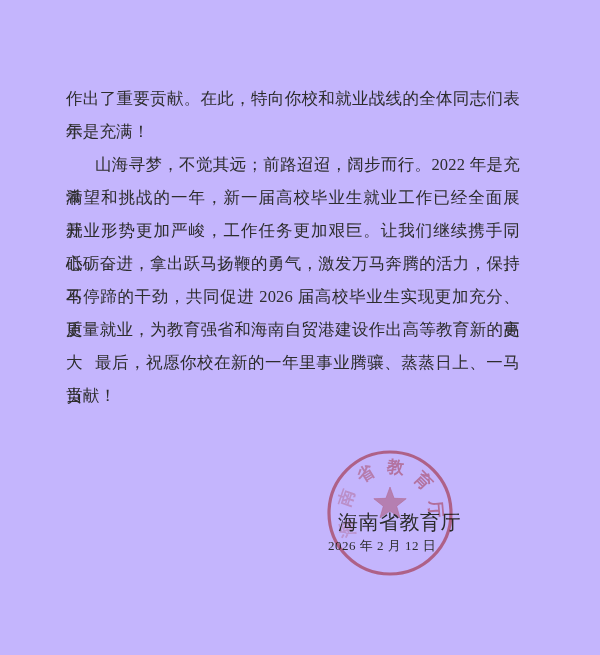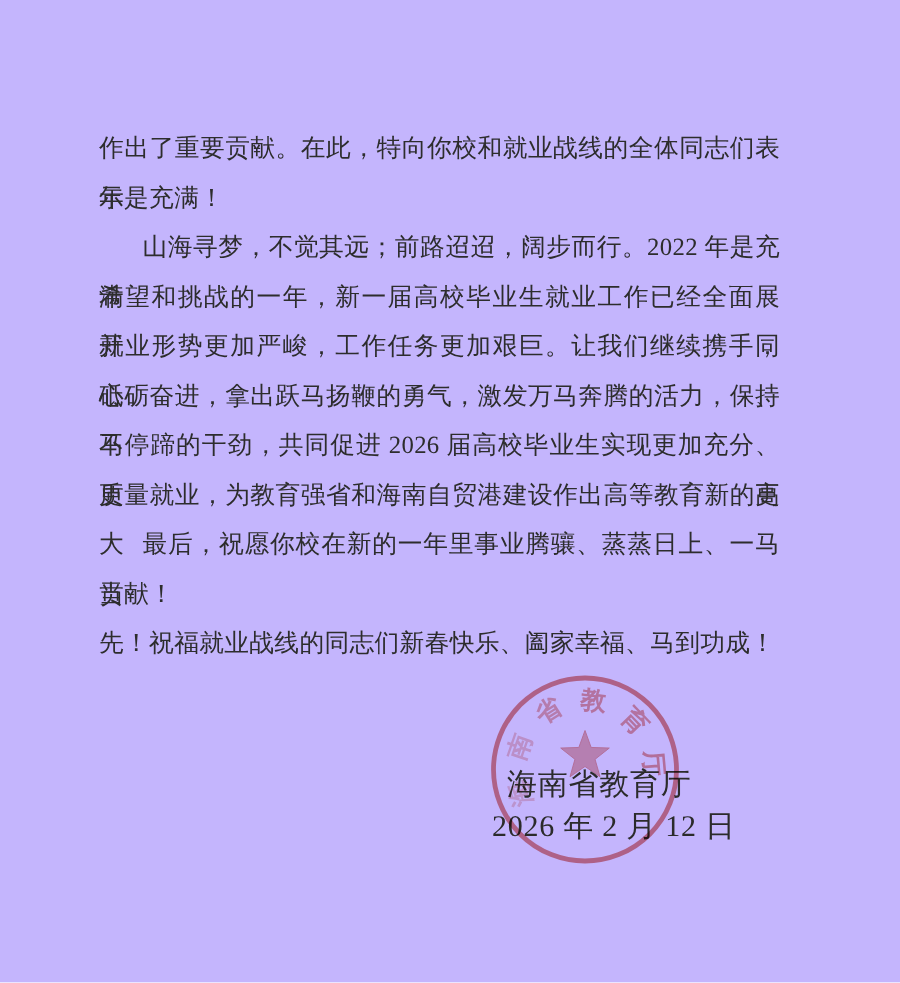--- a/index.html
+++ b/index.html
@@ -38,21 +38,21 @@
     top: 509px;
     font-size: 20px;
     letter-spacing: 0.5px;
     color: #2b2b2b;
     z-index: 2;
   }
   .dateline {
     position: absolute;
     left: 328px;
     top: 537px;
-    font-size: 20px;
+    font-size: 13px;
     letter-spacing: 0.5px;
     color: #2b2b2b;
     z-index: 2;
   }
   .seal {
     position: absolute;
     left: 310px;
     top: 433px;
     width: 160px;
     height: 160px;
@@ -75,21 +75,20 @@
       <div class="line just">作出了重要贡献。在此，特向你校和就业战线的全体同志们表示</div>
       <div class="line">年是充满！</div>
       <div class="line just indent">山海寻梦，不觉其远；前路迢迢，阔步而行。2022 年是充满</div>
       <div class="line just">希望和挑战的一年，新一届高校毕业生就业工作已经全面展开，</div>
       <div class="line just">就业形势更加严峻，工作任务更加艰巨。让我们继续携手同心、</div>
       <div class="line just">砥砺奋进，拿出跃马扬鞭的勇气，激发万马奔腾的活力，保持马</div>
       <div class="line just">不停蹄的干劲，共同促进 2026 届高校毕业生实现更加充分、更高</div>
       <div class="line just">质量就业，为教育强省和海南自贸港建设作出高等教育新的更大</div>
       <div class="line just indent">最后，祝愿你校在新的一年里事业腾骧、蒸蒸日上、一马当</div>
       <div class="line">贡献！</div>
-      <div class="line">先！祝福就业战线的同志们新春快乐、阖家幸福、马到功成！</div>
     </div>
 
   <div class="signature">海南省教育厅</div>
   <div class="dateline">2026 年 2 月 12 日</div>
 
   <div class="seal">
     <svg viewBox="0 0 160 160" xmlns="http://www.w3.org/2000/svg">
       <circle cx="80" cy="80" r="61" fill="none" stroke-width="3.2" opacity="0.8" stroke="#dc6a6a"></circle>
       <polygon points="80,54 84.1,65.3 96.2,65.7 86.7,73.2 90,84.8 80,78 70,84.8 73.3,73.2 63.8,65.7 75.9,65.3" opacity="0.8" fill="#e8a1a1" stroke="#e07a7a" stroke-width="0.6"></polygon>
       <g>

